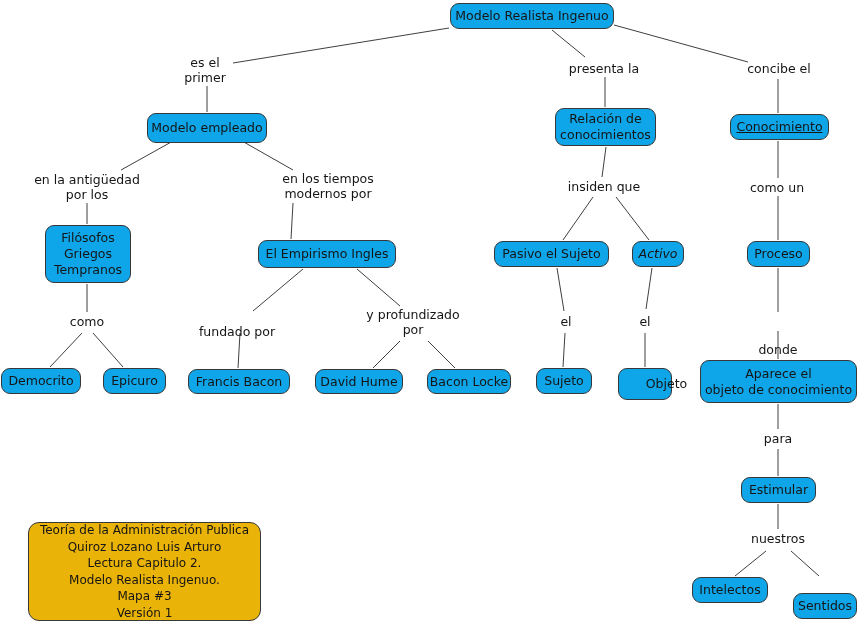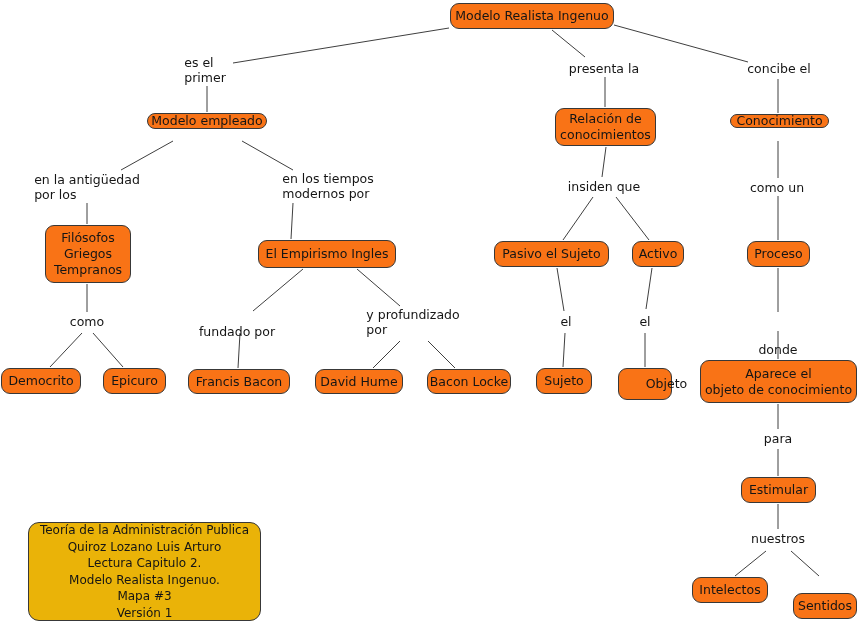--- a/index.html
+++ b/index.html
@@ -22,36 +22,36 @@
     width: 863px;
     height: 625px;
   }
   #edges-svg line {
     stroke: #3f3f3f;
     stroke-width: 1;
   }
   .node {
     position: absolute;
     box-sizing: border-box;
-    background: #f97316;
+    background: #0ea5e9;
     border: 1px solid #383838;
     border-radius: 9px;
     display: flex;
     align-items: center;
     justify-content: center;
     text-align: center;
     white-space: pre;
     font-size: 12.5px;
     line-height: 16px;
     color: #151515;
   }
   .link-label {
     position: absolute;
     transform: translateX(-50%);
-    text-align: left;
+    text-align: center;
     white-space: pre;
     font-size: 12.5px;
     line-height: 15px;
     color: #151515;
   }
   .info-box {
     position: absolute;
     box-sizing: border-box;
     background: #eab308;
     border: 1px solid #383838;
@@ -106,37 +106,37 @@
       <line x1="766" y1="551" x2="735" y2="576"></line>
       <line x1="791" y1="551" x2="819" y2="576"></line>
     </svg>
   <div class="info-box" id="info-box" style="left: 28px; top: 522px; width: 233px; height: 99px;">Teoría de la Administración Publica
 Quiroz Lozano Luis Arturo
 Lectura Capitulo 2.
 Modelo Realista Ingenuo.
 Mapa #3
 Versión 1</div>
 <div class="node" style="left: 450px; top: 3px; width: 164px; height: 26px;">Modelo Realista Ingenuo</div>
-    <div class="node" style="left: 147px; top: 113px; width: 120px; height: 16px;">Modelo empleado</div>
+    <div class="node" style="left: 147px; top: 113px; width: 120px; height: 30px;">Modelo empleado</div>
     <div class="node" style="left: 45px; top: 225px; width: 86px; height: 58px;">Filósofos
 Griegos
 Tempranos</div>
     <div class="node" style="left: 258px; top: 240px; width: 138px; height: 28px;">El Empirismo Ingles</div>
     <div class="node" style="left: 1px; top: 368px; width: 80px; height: 26px;">Democrito</div>
     <div class="node" style="left: 103px; top: 368px; width: 63px; height: 26px;">Epicuro</div>
     <div class="node" style="left: 188px; top: 369px; width: 102px; height: 25px;">Francis Bacon</div>
     <div class="node" style="left: 315px; top: 369px; width: 88px; height: 25px;">David Hume</div>
     <div class="node" style="left: 427px; top: 369px; width: 84px; height: 25px;">Bacon Locke</div>
     <div class="node" style="left: 555px; top: 108px; width: 101px; height: 38px;">Relación de
 conocimientos</div>
     <div class="node" style="left: 494px; top: 241px; width: 115px; height: 26px;">Pasivo el Sujeto</div>
-    <div class="node" style="left: 632px; top: 241px; width: 52px; height: 26px;">Activo</div>
+    <div class="node" style="left: 632px; top: 241px; width: 52px; height: 26px; font-style: italic;">Activo</div>
     <div class="node" style="left: 536px; top: 368px; width: 56px; height: 26px;">Sujeto</div>
     <div class="node" style="left: 618px; top: 368px; width: 54px; height: 32px; padding-left: 43px;">Objeto</div>
-    <div class="node" style="left: 730px; top: 114px; width: 99px; height: 14px;">Conocimiento</div>
+    <div class="node" style="left: 730px; top: 114px; width: 99px; height: 26px; text-decoration: underline;">Conocimiento</div>
     <div class="node" style="left: 747px; top: 241px; width: 63px; height: 26px;">Proceso</div>
     <div class="node" style="left: 700px; top: 360px; width: 157px; height: 43px;">Aparece el
 objeto de conocimiento</div>
     <div class="node" style="left: 741px; top: 477px; width: 75px; height: 26px;">Estimular</div>
     <div class="node" style="left: 692px; top: 577px; width: 76px; height: 26px;">Intelectos</div>
     <div class="node" style="left: 793px; top: 577px; width: 64px; height: 26px; margin-top: 16px;">Sentidos</div>
     <div class="link-label" style="left: 205px; top: 55px;">es el
 primer</div>
     <div class="link-label" style="left: 604px; top: 61px;">presenta la</div>
     <div class="link-label" style="left: 779px; top: 61px;">concibe el</div>

